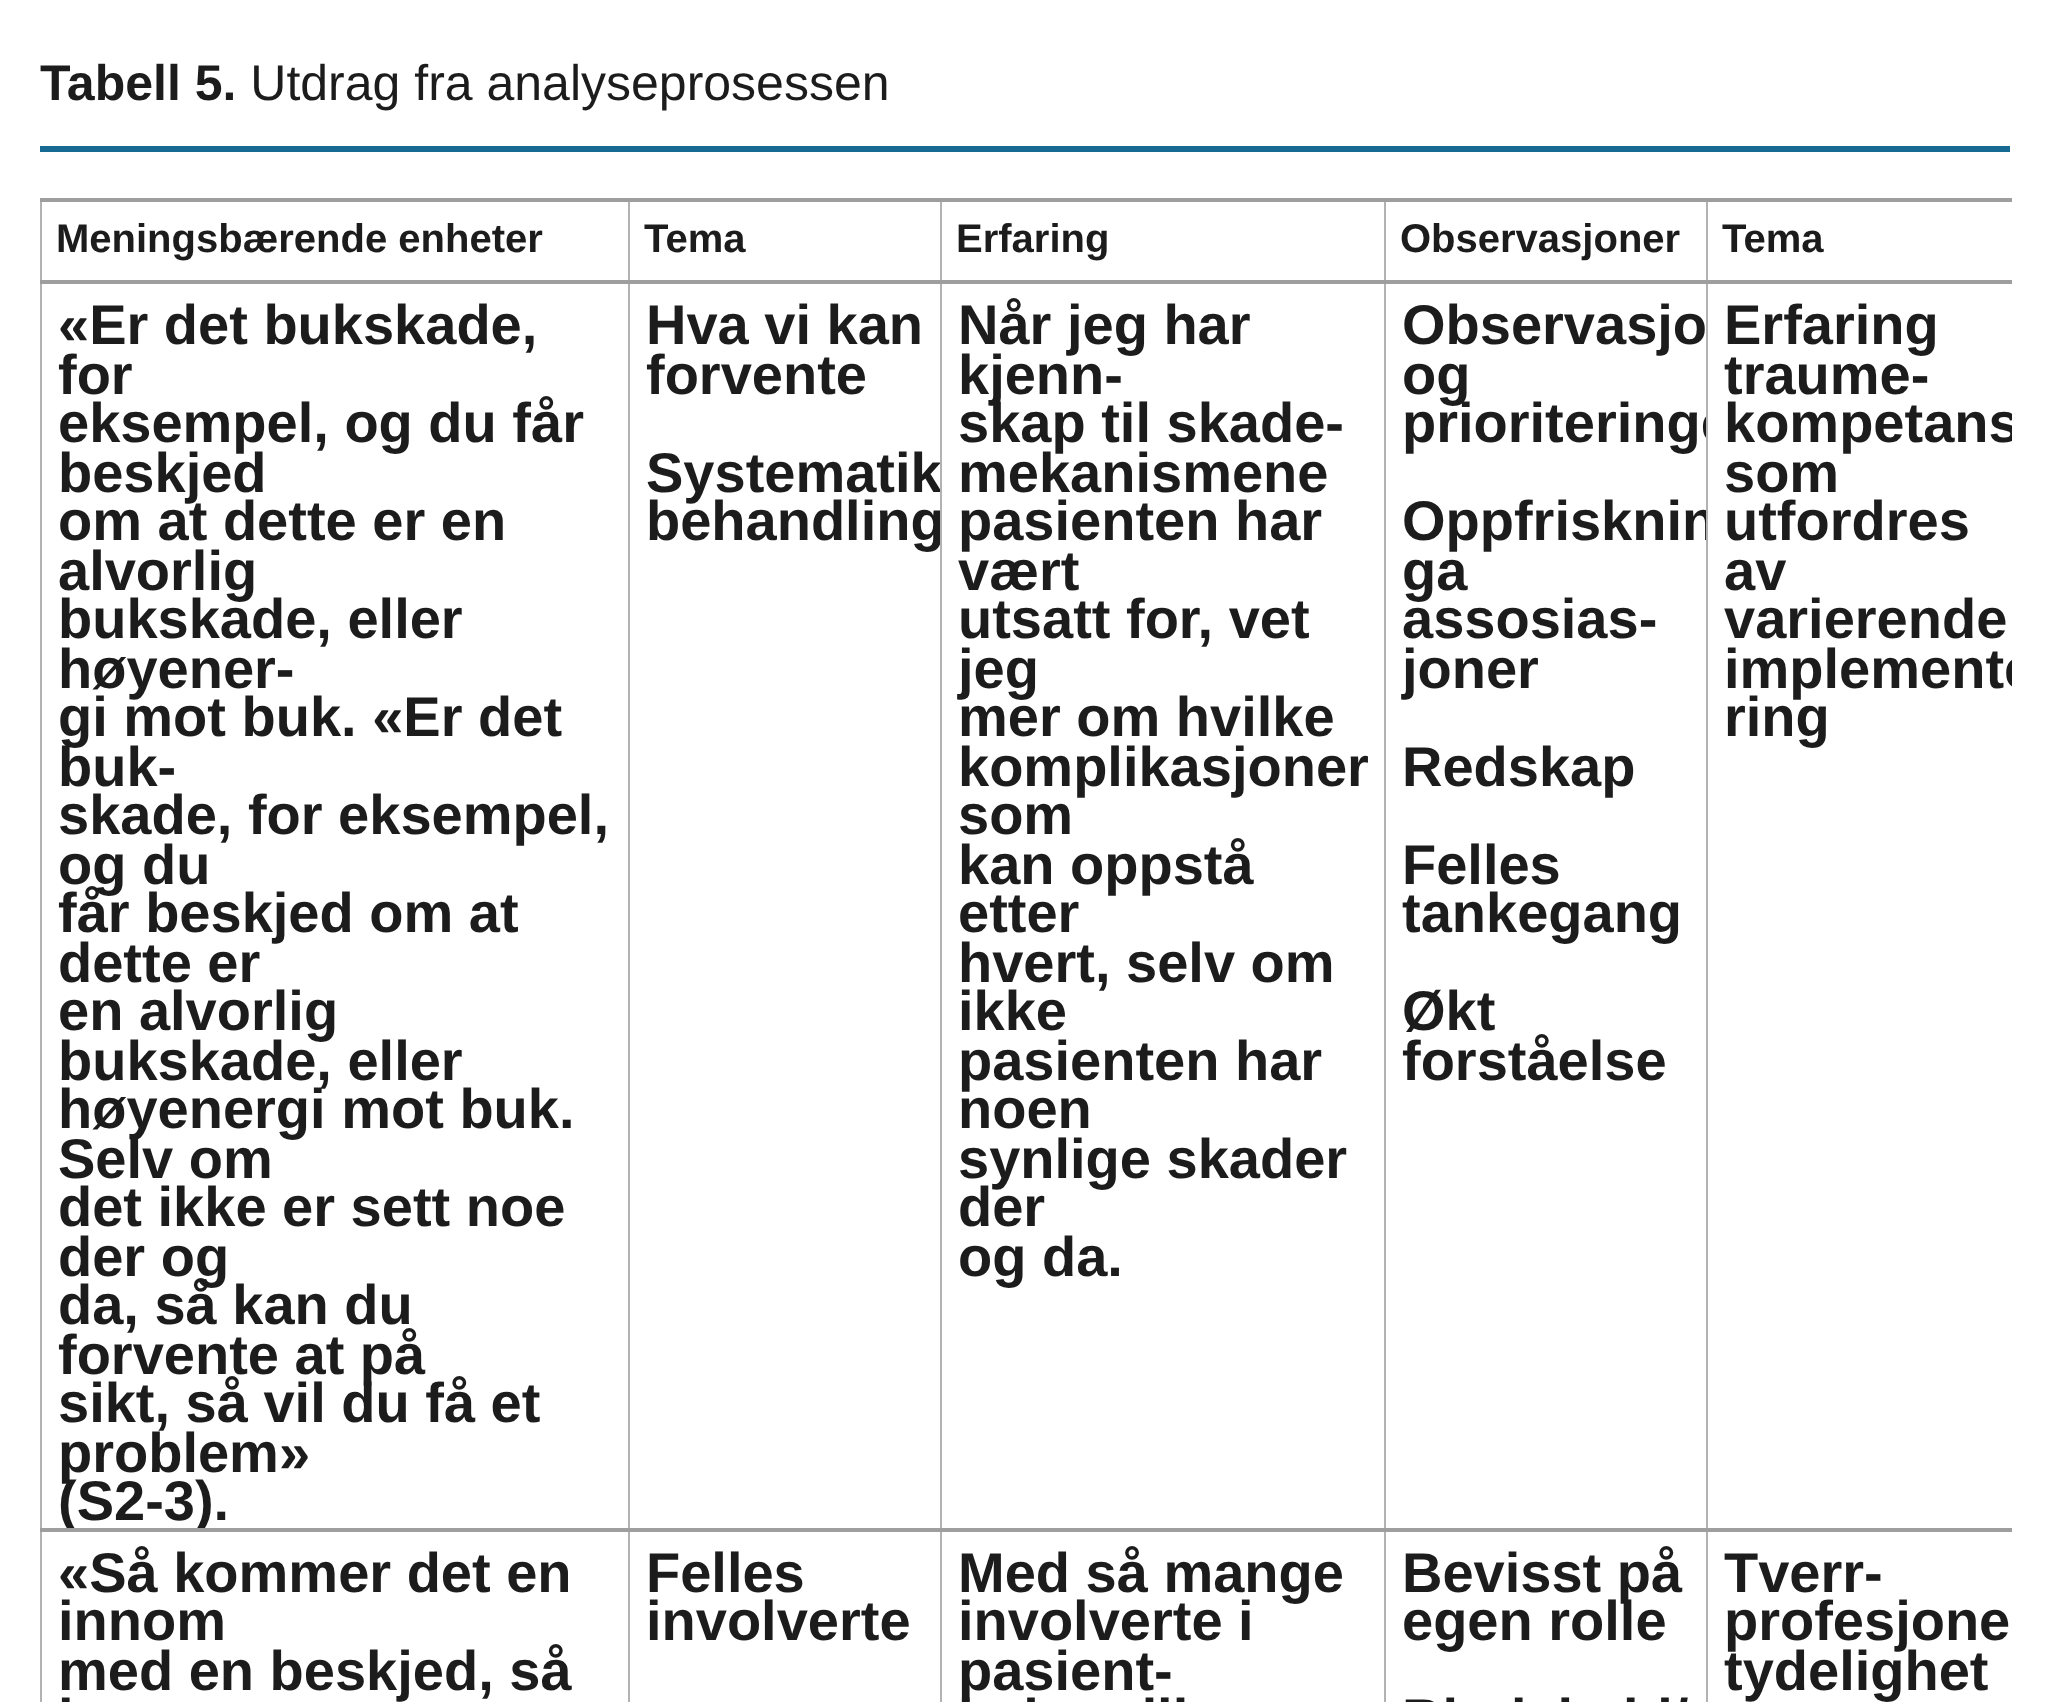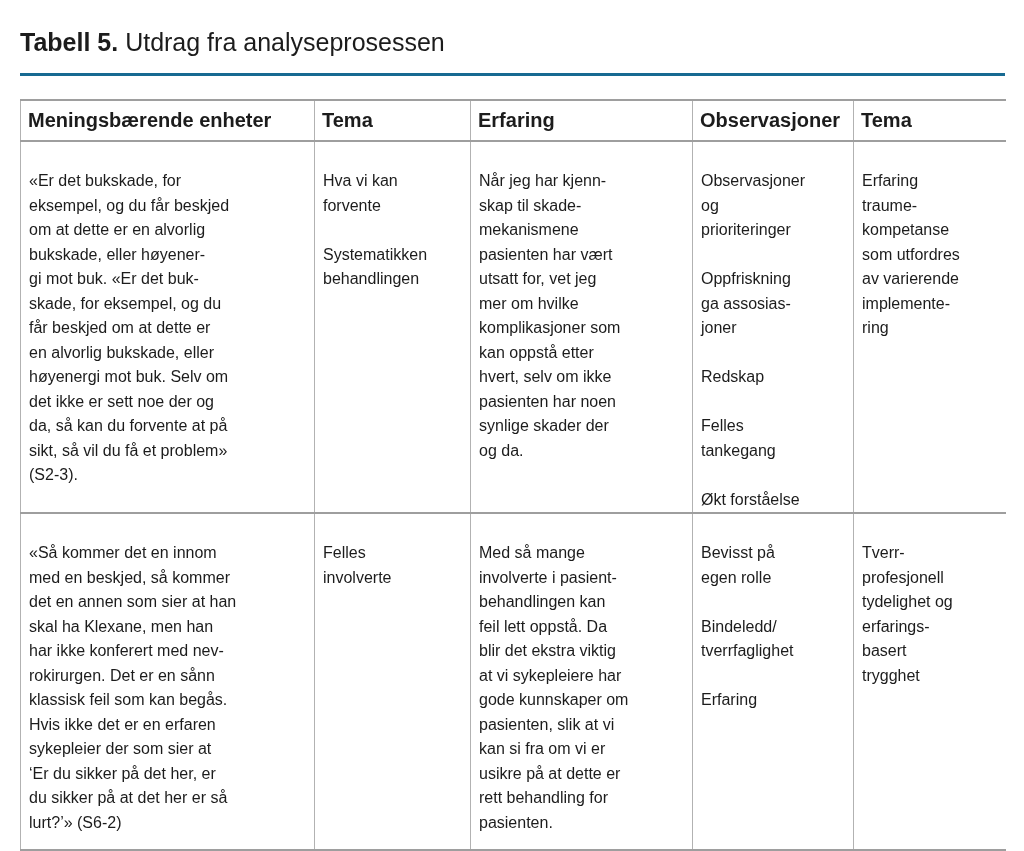--- a/index.html
+++ b/index.html
@@ -21,24 +21,25 @@
     border-top: 2px solid var(--border-h, #9e9e9e);
   }
   th, td { box-sizing: border-box; border-left: 1px solid var(--border-v, #b2b2b2); }
   th {
     text-align: left; font-size: 20px; font-weight: 700;
     height: 41px; padding: 0 5px 0 7px; vertical-align: middle;
     border-bottom: 2px solid var(--border-h, #9e9e9e);
     white-space: nowrap; overflow: hidden;
   }
   td {
-    vertical-align: top; font-size: 16px; line-height: 24.5px;
-    padding: 27px 4px 0 8px;
+    vertical-align: top; font-size: 28px; line-height: 24.5px;
+    padding: 9px 4px 0 8px;
     white-space: pre-line; overflow: hidden;
     border-bottom: 2px solid var(--border-h, #9e9e9e);
+    font-weight: bold;
   }
   tr.row-0 td { height: 357px; }
   tr.row-1 td { height: 337px; }
 </style>
 </head>
 <body>
 
 <div class="content">
 
   <div class="caption">

